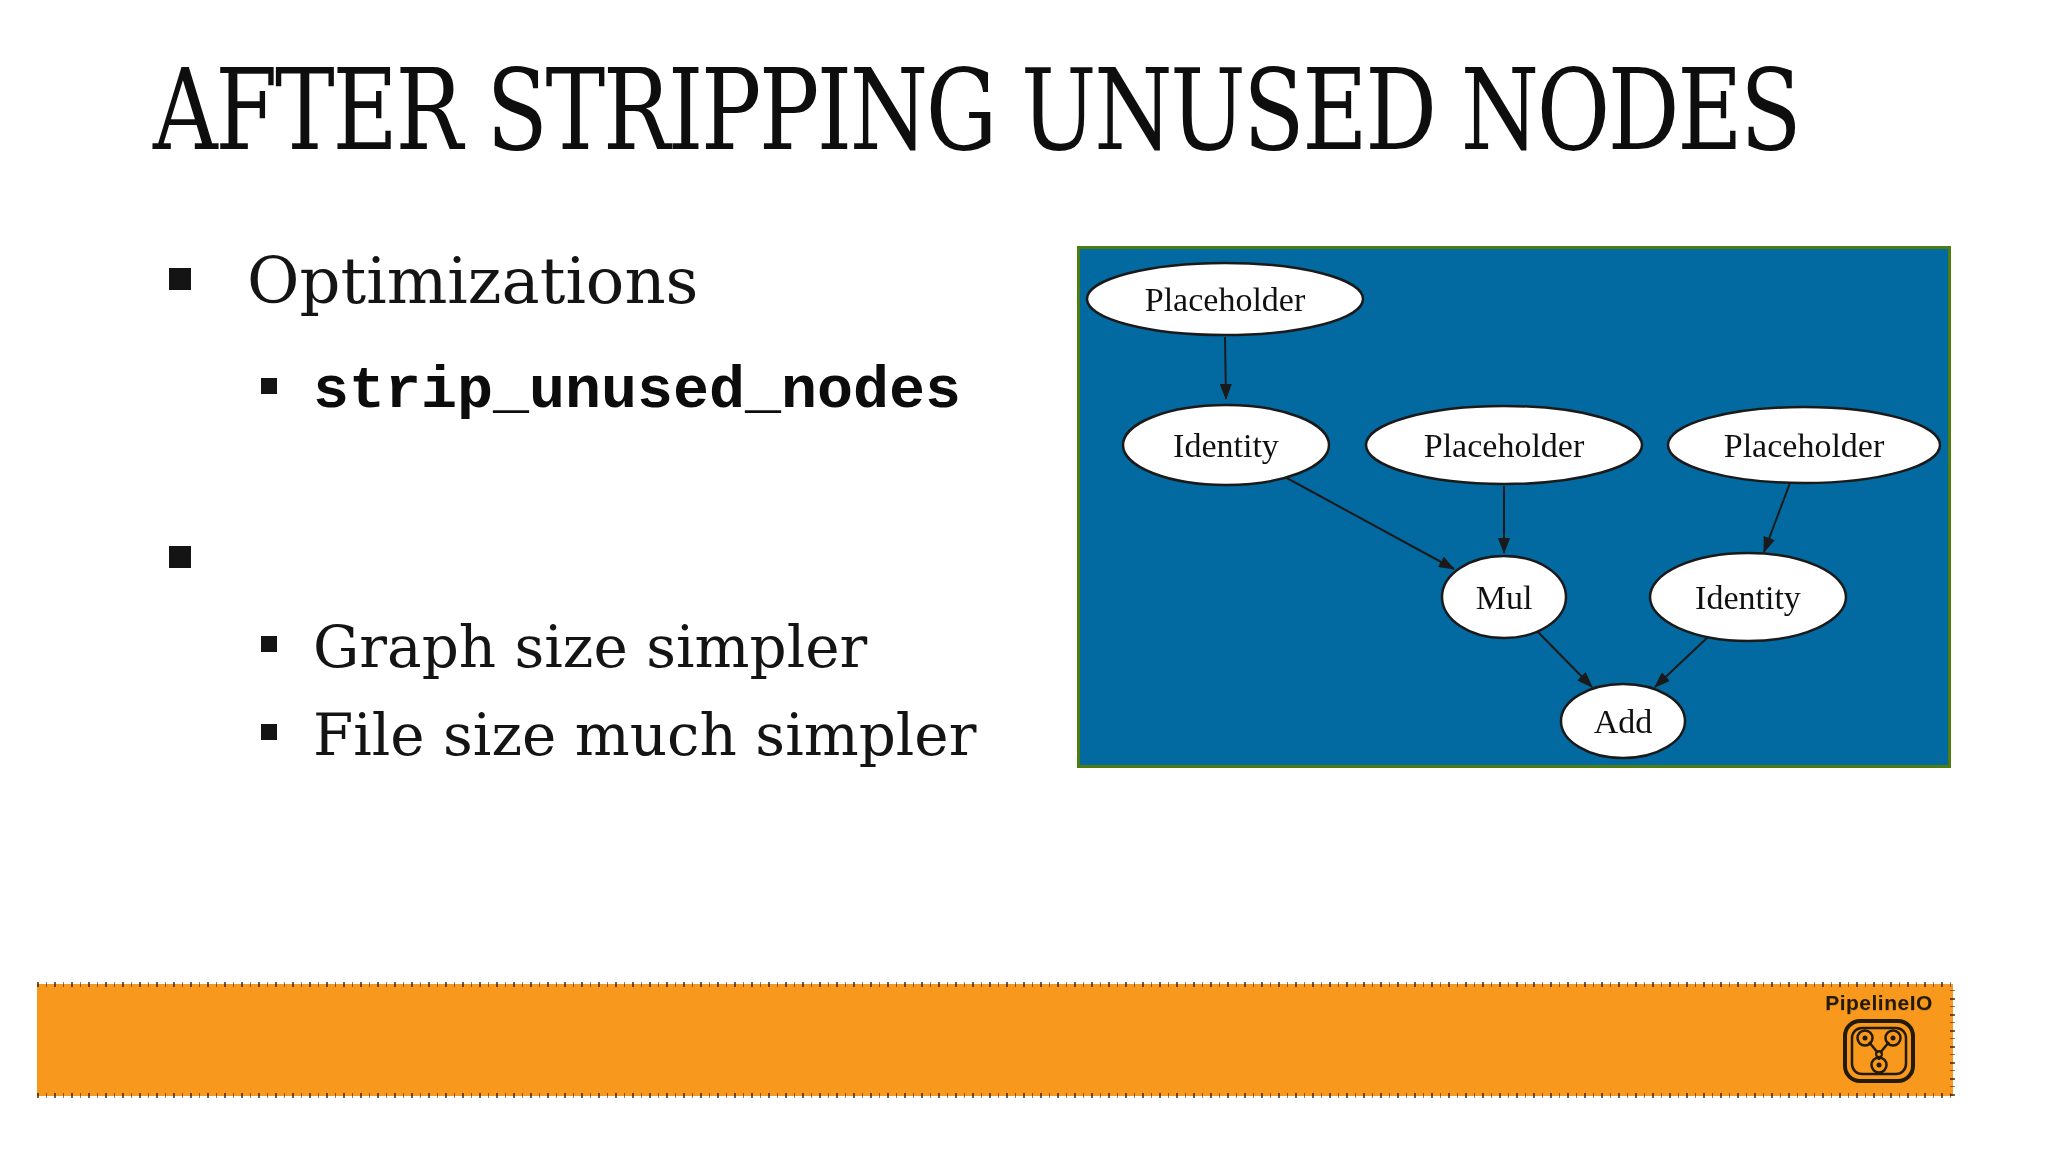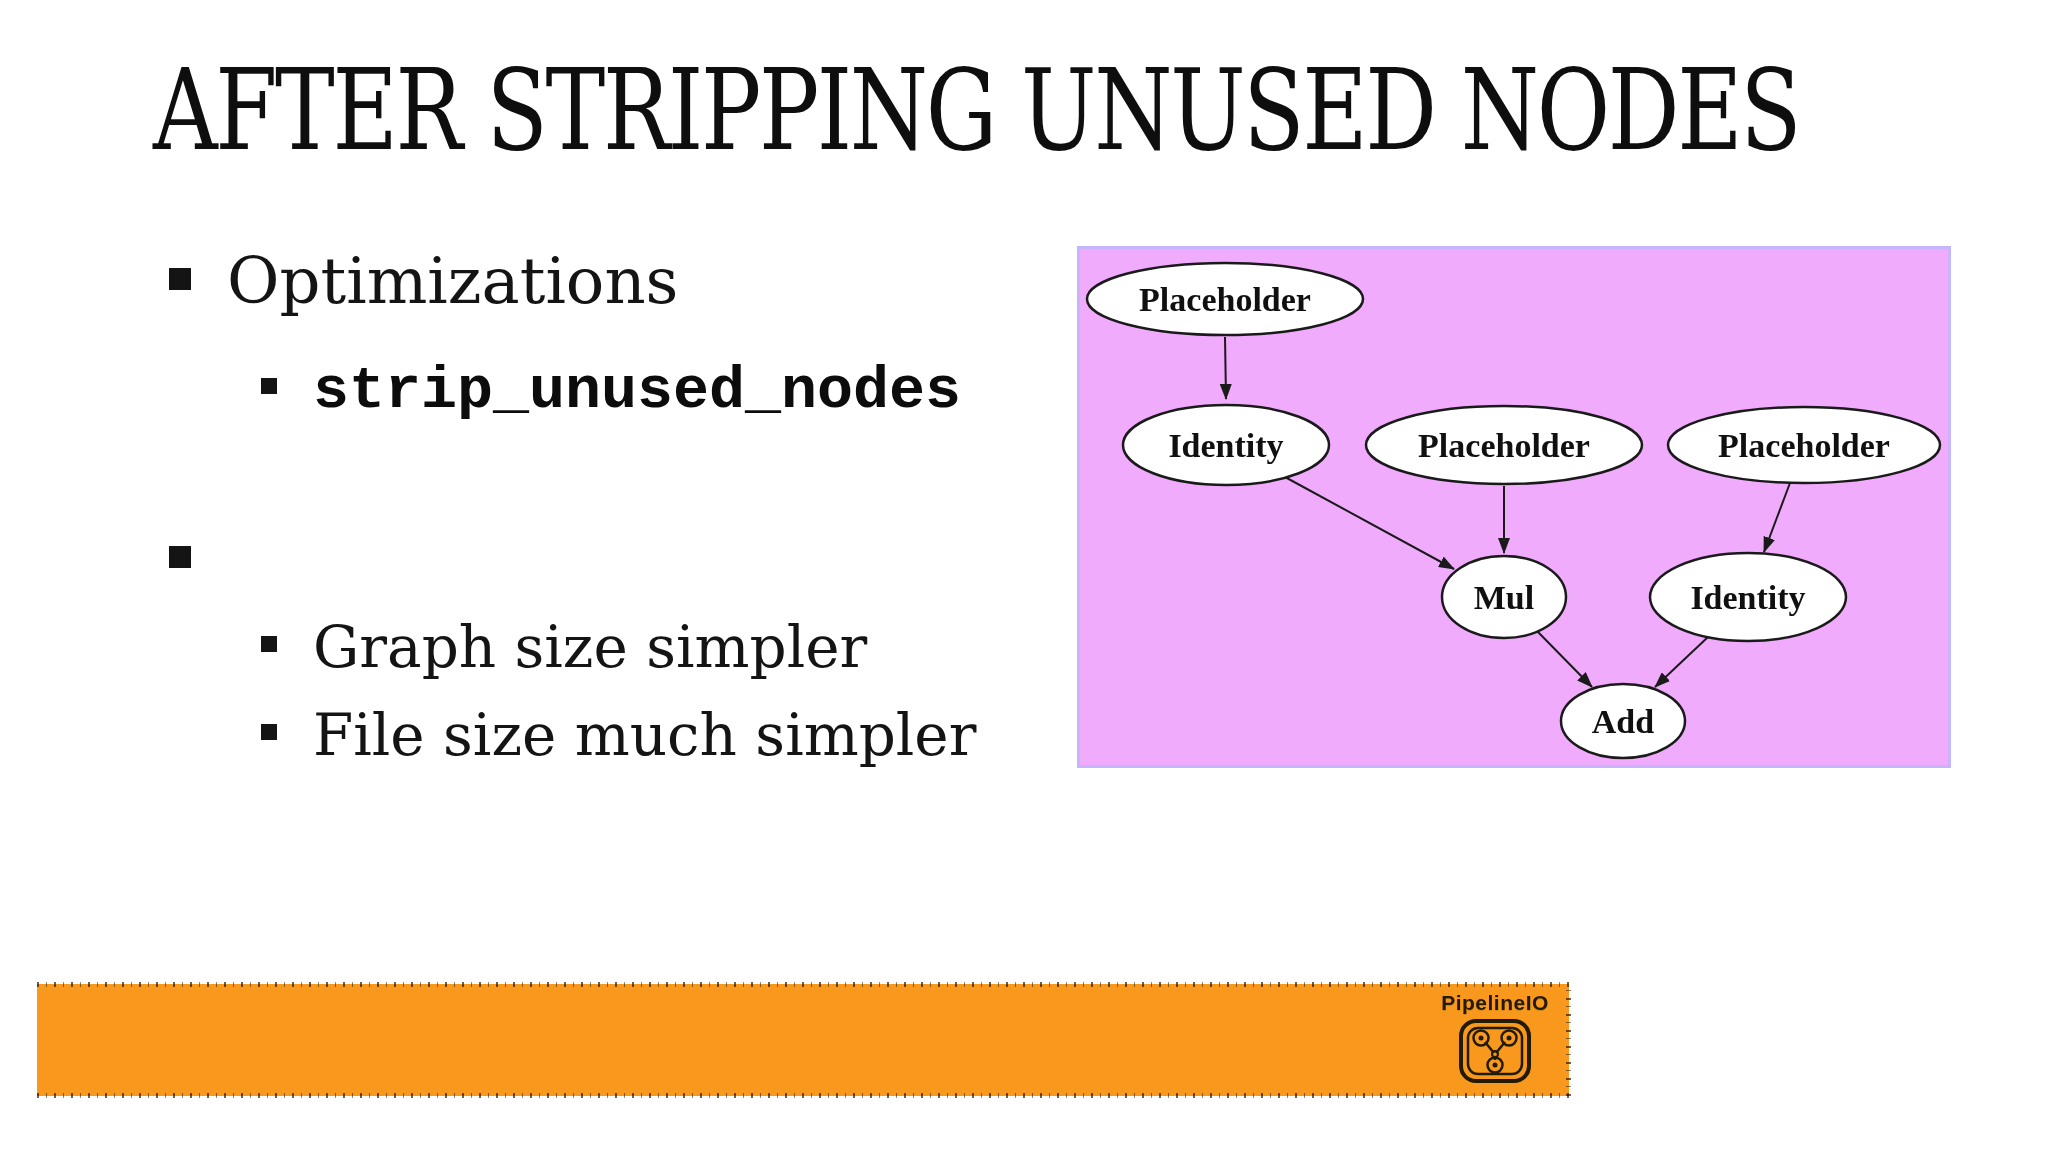--- a/index.html
+++ b/index.html
@@ -13,43 +13,43 @@
     font-size:112px;line-height:1.05;font-weight:500;
     letter-spacing:-3px;white-space:nowrap;
     transform:scaleX(0.80);transform-origin:left top;
     color:#0e0e0e;
   }
   
   .bline{position:absolute;display:flex;align-items:flex-start;white-space:nowrap;}
   .sq{background:#141414;flex:0 0 auto;}
   .lv1 .sq{width:22px;height:22px;margin-top:22px;}
   .lv2 .sq{width:16px;height:16px;margin-top:20px;}
-  .lv1{left:132px;}
+  .lv1{left:132px;gap:20px;}
   .lv2{left:224px;}
   .lv1 .btxt{margin-left:36px;font-size:64px;line-height:1.1;color:#141414;}
   .lv2 .btxt{margin-left:36px;font-size:58px;line-height:1.1;color:#141414;}
   .lv2.code .btxt{
     font-family:"Liberation Mono","DejaVu Sans Mono",monospace;
     font-weight:700;font-size:60px;letter-spacing:0px;color:#0c0c0c;
   }
   
   .diagram{
     position:absolute;left:1040px;top:246px;width:868px;height:516px;
-    background:#f0abfc;border:3px solid #c4b5fd;box-sizing:content-box;font-weight:bold;
+    background:#0369a1;border:3px solid #4d7c0f;box-sizing:content-box;
   }
   .diagram svg{display:block;width:868px;height:516px;}
   .node{fill:#ffffff;stroke:#1a1a1a;stroke-width:2.5;}
   .edge{stroke:#1a1a1a;stroke-width:2;fill:none;}
   .nlabel{
     font-family:"Liberation Serif","DejaVu Serif",serif;
     font-size:34px;fill:#101010;text-anchor:middle;
   }
   
   .footer{
-    position:absolute;left:0;top:984px;width:1532px;height:112px;
+    position:absolute;left:0;top:984px;width:1916px;height:112px;
     background:#F8991D;
   }
   .footer::before,.footer::after{
     content:"";position:absolute;left:0;right:0;height:5px;opacity:.75;
     background:repeating-linear-gradient(90deg,
       rgba(35,22,0,.9) 0 2px, rgba(35,22,0,0) 2px 9px,
       rgba(35,22,0,.7) 9px 10px, rgba(35,22,0,0) 10px 17px);
   }
   .footer::before{top:-2px;}
   .footer::after{bottom:-2px;}

